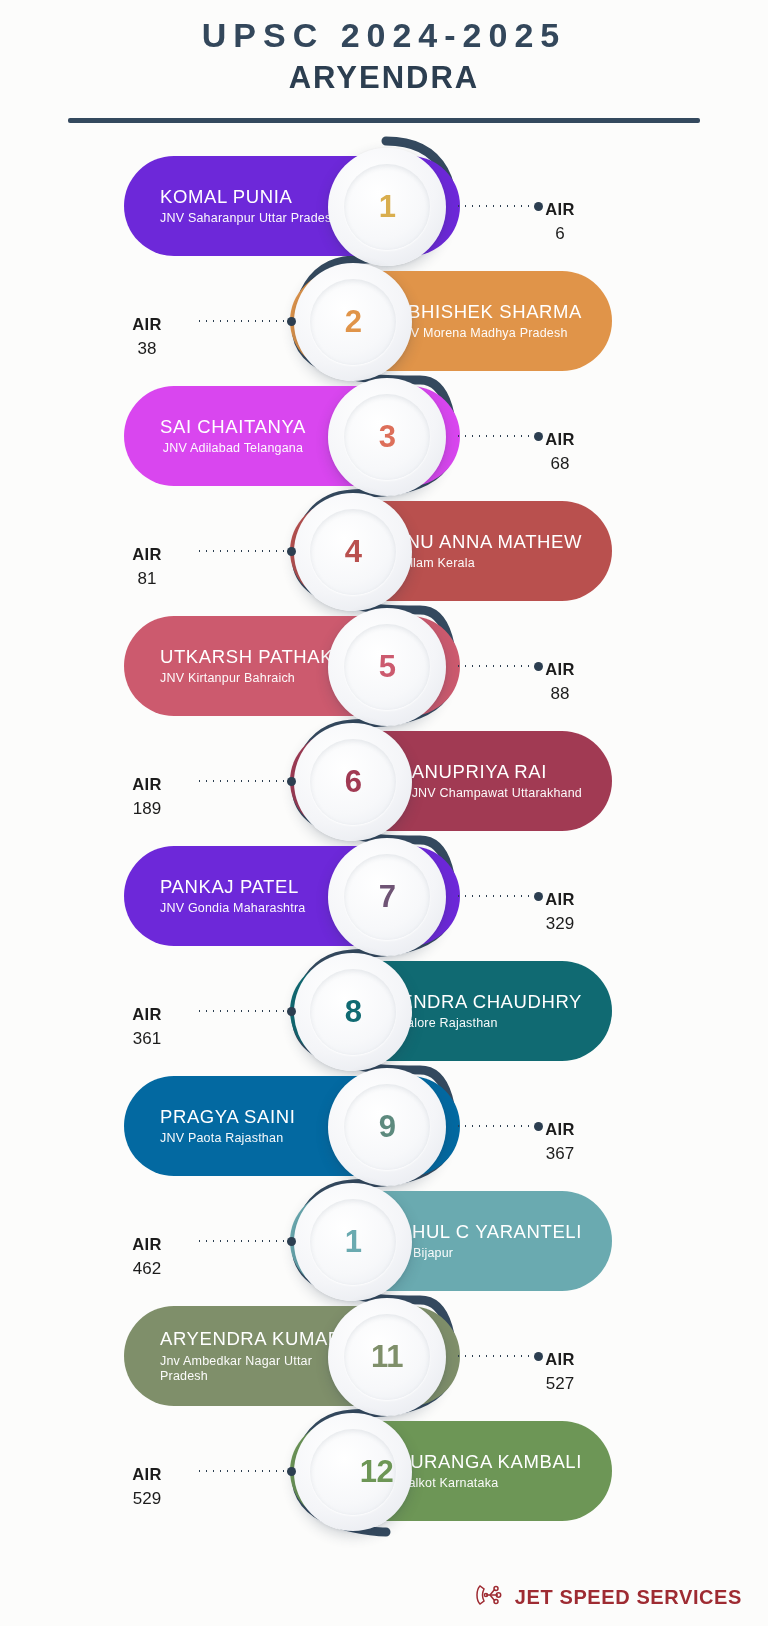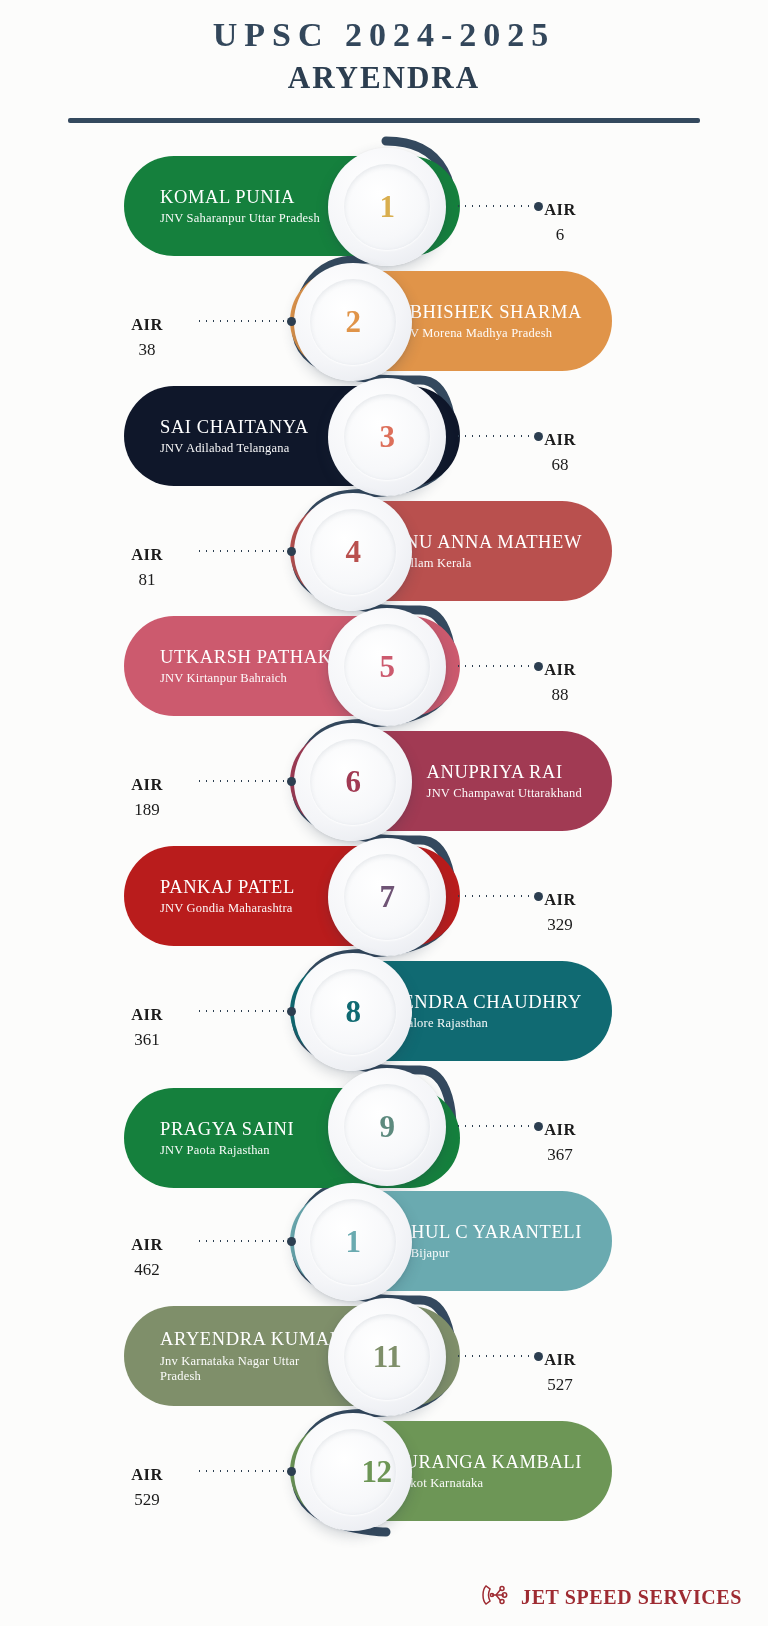--- a/index.html
+++ b/index.html
@@ -8,21 +8,20 @@
     height: 1626px;
     background: #fcfcfb;
     font-family: "Liberation Sans", sans-serif;
     overflow: hidden;
   }
   #page {
     position: relative;
     width: 768px;
     height: 1626px;
     background: #fcfcfb;
-    font-family: Liberation Serif, serif;
   }
 
   
   .header { position: absolute; top: 0; left: 0; width: 768px; text-align: center; }
   .title-line1 {
     font-size: 34px;
     font-weight: bold;
     letter-spacing: 7px;
     color: #33475b;
     padding-top: 14px;
@@ -191,21 +190,21 @@
          C 300 1187, 296 1242, 296 1246
          C 296 1300, 382 1300, 420 1300
          C 452 1300, 452 1352, 452 1358
          C 452 1414, 380 1412, 352 1414
          C 300 1417, 296 1472, 296 1476
          C 296 1530, 382 1532, 386 1532"></path>
   </svg>
 
   <div id="rows">
       <div class="row left" style="top: 150px;">
-        <div class="pill" style="background:#15803d;">
+        <div class="pill" style="background:#6d28d9;">
           <div class="ptext">
             <div class="pname">KOMAL PUNIA</div>
             <div class="pschool">JNV Saharanpur Uttar Pradesh</div>
           </div>
         </div>
         <div class="badge">
           <div class="inner">
             <span class="num" style="color:#d9ae4e;">1</span>
           </div>
         </div>
@@ -233,21 +232,21 @@
         <div class="conn">
           <span class="dots"></span>
           <span class="dot"></span>
         </div>
         <div class="air">
           <div class="lbl">AIR</div>
           <div class="val">38</div>
         </div>
       </div>
       <div class="row left" style="top: 380px;">
-        <div class="pill" style="background:#0f172a;">
+        <div class="pill" style="background:#d946ef;text-align:center;">
           <div class="ptext">
             <div class="pname">SAI CHAITANYA</div>
             <div class="pschool">JNV Adilabad Telangana</div>
           </div>
         </div>
         <div class="badge">
           <div class="inner">
             <span class="num" style="color:#dd6f5a;">3</span>
           </div>
         </div>
@@ -317,21 +316,21 @@
         <div class="conn">
           <span class="dots"></span>
           <span class="dot"></span>
         </div>
         <div class="air">
           <div class="lbl">AIR</div>
           <div class="val">189</div>
         </div>
       </div>
       <div class="row left" style="top: 840px;">
-        <div class="pill" style="background:#b91c1c;">
+        <div class="pill" style="background:#6d28d9;">
           <div class="ptext">
             <div class="pname">PANKAJ PATEL</div>
             <div class="pschool">JNV Gondia Maharashtra</div>
           </div>
         </div>
         <div class="badge">
           <div class="inner">
             <span class="num" style="color:#6f5475;">7</span>
           </div>
         </div>
@@ -359,21 +358,21 @@
         <div class="conn">
           <span class="dots"></span>
           <span class="dot"></span>
         </div>
         <div class="air">
           <div class="lbl">AIR</div>
           <div class="val">361</div>
         </div>
       </div>
       <div class="row left" style="top: 1070px;">
-        <div class="pill" style="background:#15803d;margin-top:12px;">
+        <div class="pill" style="background:#0369a1;">
           <div class="ptext">
             <div class="pname">PRAGYA SAINI</div>
             <div class="pschool">JNV Paota Rajasthan</div>
           </div>
         </div>
         <div class="badge">
           <div class="inner">
             <span class="num" style="color:#5d8a7e;">9</span>
           </div>
         </div>
@@ -404,21 +403,21 @@
         </div>
         <div class="air">
           <div class="lbl">AIR</div>
           <div class="val">462</div>
         </div>
       </div>
       <div class="row left" style="top: 1300px;">
         <div class="pill" style="background:#7f8f6a;">
           <div class="ptext">
             <div class="pname">ARYENDRA KUMAR</div>
-            <div class="pschool wrap">Jnv Karnataka Nagar Uttar Pradesh</div>
+            <div class="pschool wrap">Jnv Ambedkar Nagar Uttar Pradesh</div>
           </div>
         </div>
         <div class="badge">
           <div class="inner">
             <span class="num" style="color:#7f8f6a;">11</span>
           </div>
         </div>
         <div class="conn">
           <span class="dots"></span>
           <span class="dot"></span>

